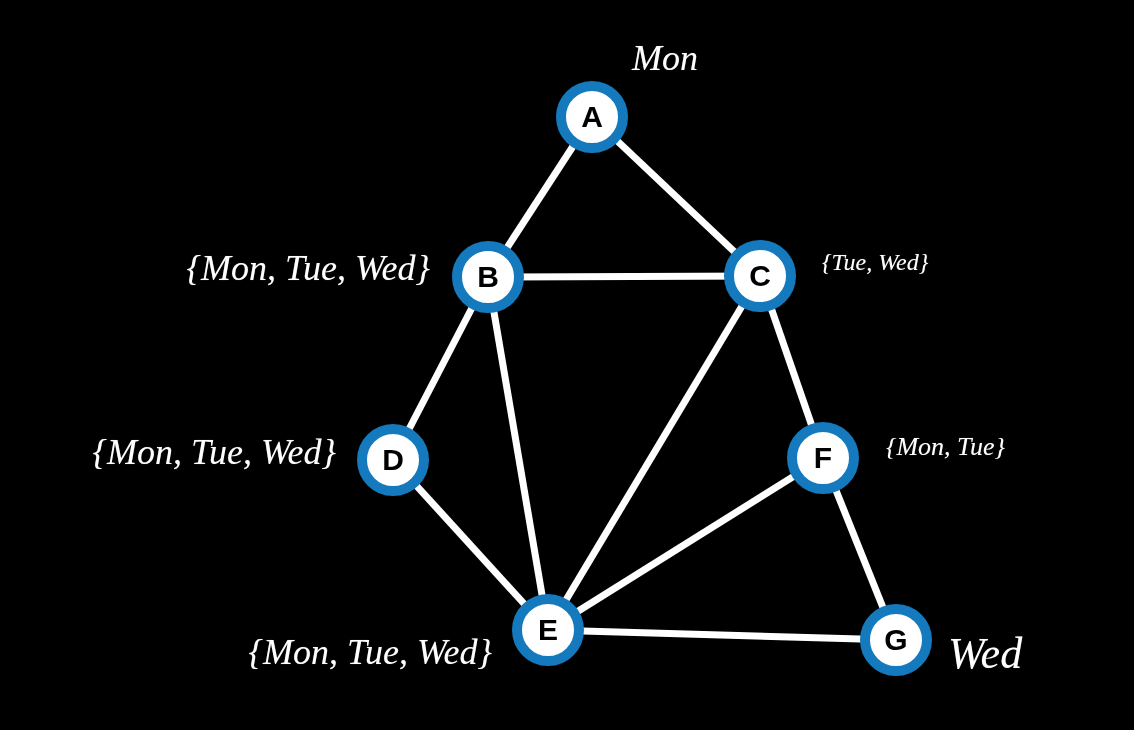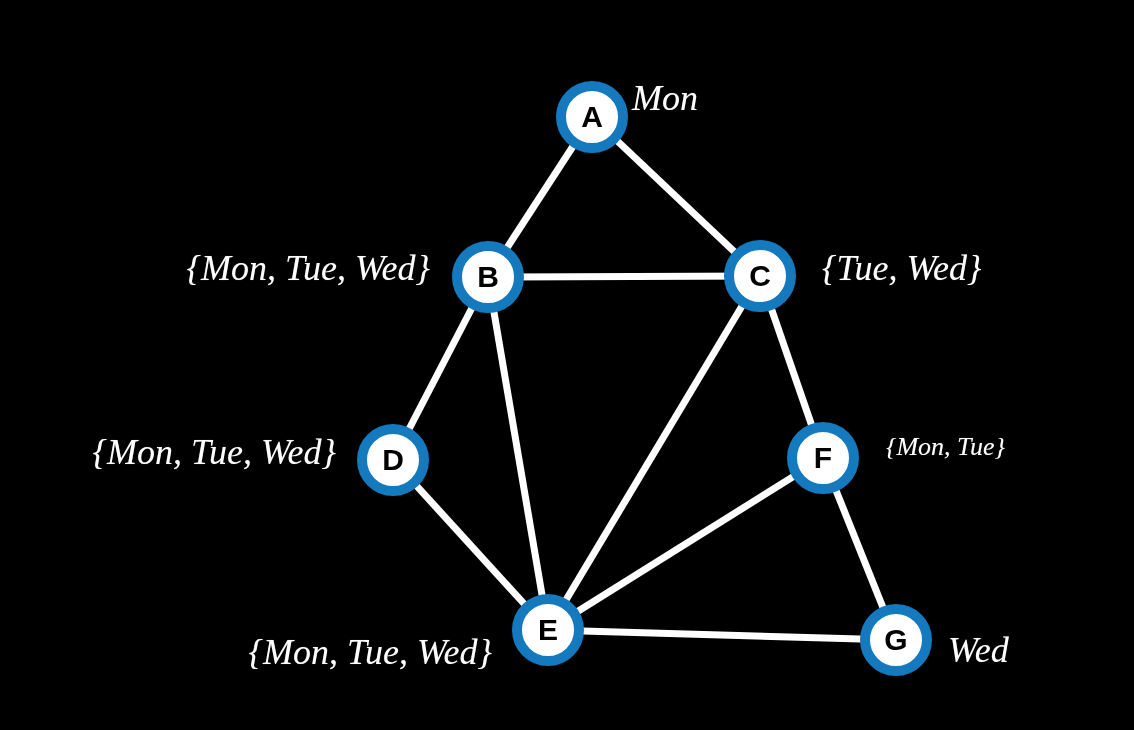--- a/index.html
+++ b/index.html
@@ -84,21 +84,21 @@
         <span class="node-letter" style="font-size: 30px; color: rgb(0, 0, 0);">E</span>
       </div>
       <div class="graph-node" style="width: 72px; height: 72px; left: 787px; top: 422px; border: 10px solid rgb(21, 121, 190); background: rgb(255, 255, 255);">
         <span class="node-letter" style="font-size: 30px; color: rgb(0, 0, 0);">F</span>
       </div>
       <div class="graph-node" style="width: 72px; height: 72px; left: 860px; top: 604px; border: 10px solid rgb(21, 121, 190); background: rgb(255, 255, 255);">
         <span class="node-letter" style="font-size: 30px; color: rgb(0, 0, 0);">G</span>
       </div>
     </div>
   <div id="label-layer">
-      <div class="domain-label" style="font-size: 36px; color: rgb(255, 255, 255); top: 40px; left: 632px; text-align: center; margin-top: 40px;">Mon</div>
+      <div class="domain-label" style="font-size: 36px; color: rgb(255, 255, 255); top: 40px; left: 632px; text-align: center;">Mon</div>
       <div class="domain-label" style="font-size: 36px; color: rgb(255, 255, 255); top: 250px; left: 0px; width: 430px; text-align: right;">{Mon, Tue, Wed}</div>
-      <div class="domain-label" style="font-size: 36px; color: rgb(255, 255, 255); top: 250px; left: 822px; text-align: left;">{Tue, Wed}</div>
+      <div class="domain-label" style="font-size: 24px; color: rgb(255, 255, 255); top: 250px; left: 822px; text-align: left;">{Tue, Wed}</div>
       <div class="domain-label" style="font-size: 36px; color: rgb(255, 255, 255); top: 434px; left: 0px; width: 336px; text-align: right;">{Mon, Tue, Wed}</div>
       <div class="domain-label" style="font-size: 36px; color: rgb(255, 255, 255); top: 634px; left: 0px; width: 492px; text-align: right;">{Mon, Tue, Wed}</div>
       <div class="domain-label" style="font-size: 26px; color: rgb(255, 255, 255); top: 434px; left: 886px; text-align: left;">{Mon, Tue}</div>
-      <div class="domain-label" style="font-size: 36px; color: rgb(255, 255, 255); top: 632px; left: 948px; text-align: left;">Wed</div>
+      <div class="domain-label" style="font-size: 44px; color: rgb(255, 255, 255); top: 632px; left: 948px; text-align: left;">Wed</div>
     </div>
 </div>
 
 </body></html>

